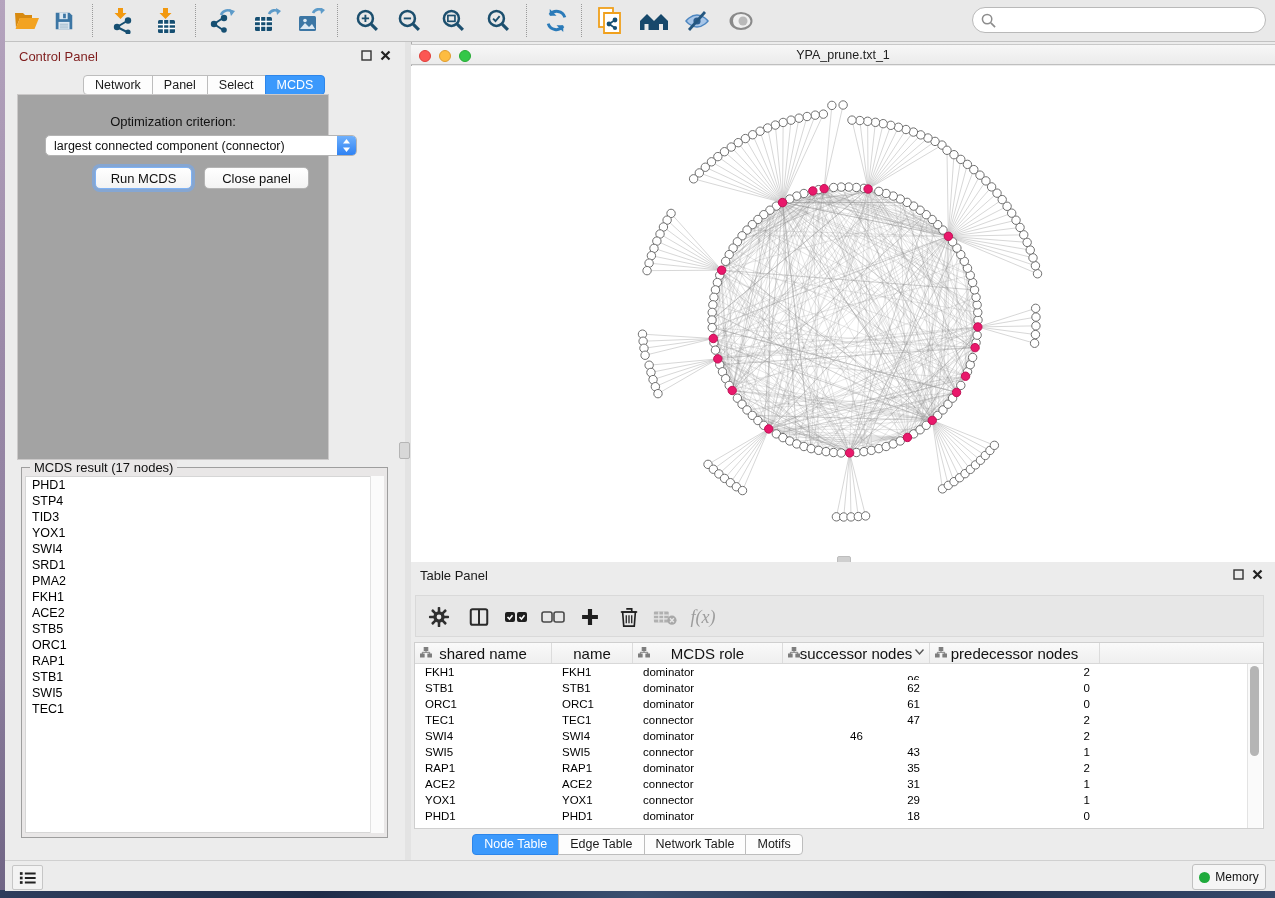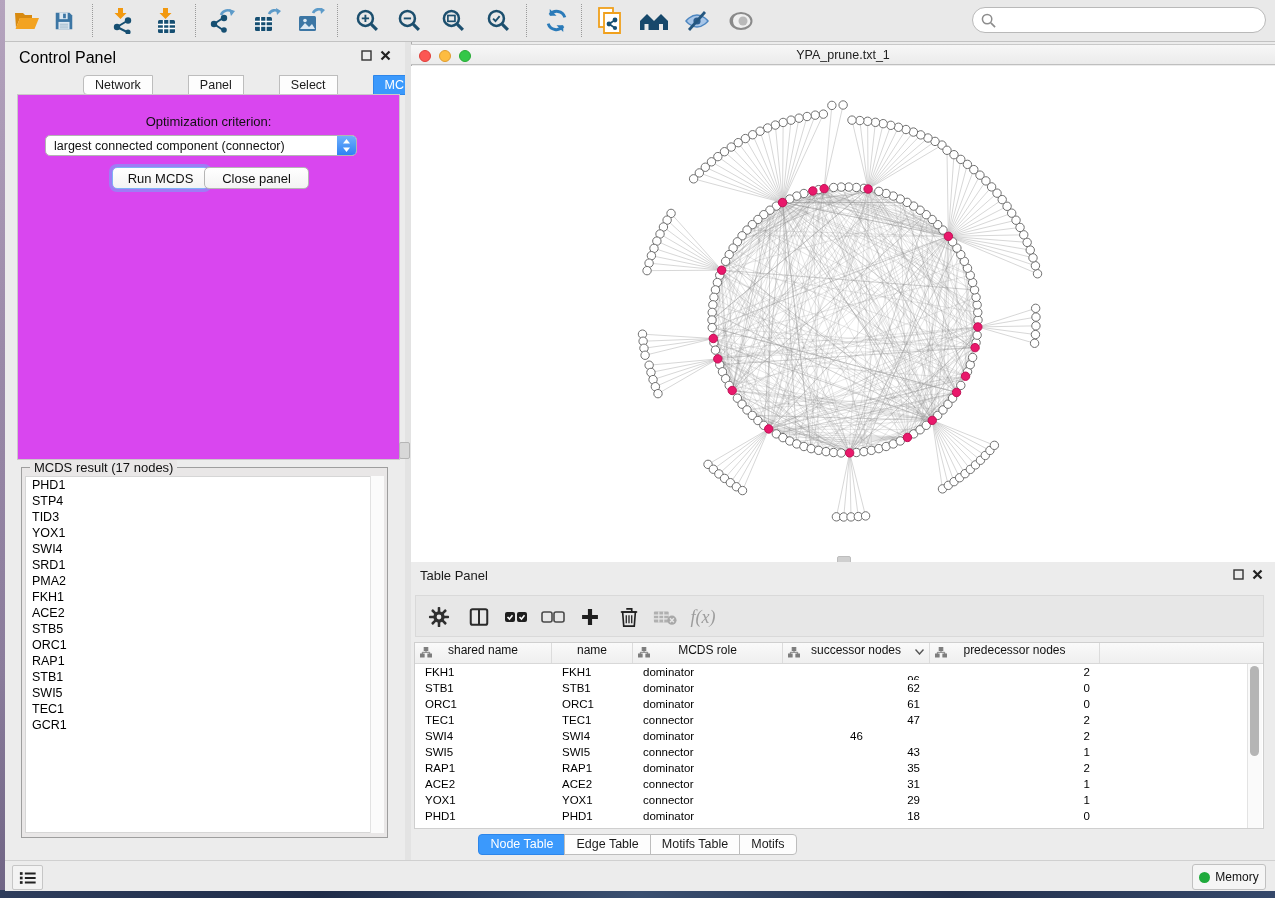--- a/index.html
+++ b/index.html
@@ -10,34 +10,34 @@
   #wall-bottom{left:0;top:890px;width:1275px;height:8px;background:linear-gradient(90deg,#2e3d5c,#1f2c49 25%,#3a4f70 50%,#24314e 75%,#35486a);}
   
   #win{left:5px;top:0;width:1270px;height:890px;background:#ececec;}
   
   #toolbar{left:5px;top:0;width:1270px;height:41px;background:#e9e9e9;border-bottom:1px solid #c2c2c2;}
   .tbtn{position:absolute;top:5px;width:36px;height:31px;display:flex;align-items:center;justify-content:center;border-radius:4px;}
   .tsep{position:absolute;top:4px;width:0;height:33px;border-left:1px dotted #9a9a9a;}
   #searchbox{position:absolute;left:967px;top:7px;width:294px;height:26px;background:#fff;border:1px solid #b9b9b9;border-radius:13px;display:flex;align-items:center;padding-left:8px;box-sizing:border-box;}
   #searchbox input{border:none;outline:none;flex:1;font-size:12px;background:transparent;margin-left:5px;}
   
-  #cp-title{left:19px;top:49px;font-size:16px;color:#000000;}
+  #cp-title{left:19px;top:49px;font-size:13px;color:#7f1d1d;}
   .panel-ctl{position:absolute;top:50px;width:13px;height:13px;}
-  #cp-tabs{left:83px;top:75px;display:flex;gap:36px;}
+  #cp-tabs{left:83px;top:75px;display:flex;}
   .tab{height:18px;line-height:18px;padding:0 11px;font-size:12.5px;background:#fdfdfd;border:1px solid #bdbdbd;color:#1b1b1b;margin-left:-1px;}
   .tab:first-child{border-radius:4px 0 0 4px;margin-left:0;}
   .tab:last-child{border-radius:0 4px 4px 0;}
   .tab.active{background:#3b99fc;border-color:#2d86ea;color:#fff;}
-  #cp-body{left:17px;top:94px;width:383px;height:366px;background:#d946ef;border:1px solid #cbc9c9;box-sizing:border-box;}
+  #cp-body{left:17px;top:94px;width:312px;height:366px;background:#a3a3a3;border:1px solid #cbc9c9;box-sizing:border-box;}
   #opt-label{left:0;top:19px;width:100%;text-align:center;font-size:13px;color:#111;}
   #criterion{left:27px;top:40px;width:312px;height:21px;background:#fff;border:1px solid #b4b4b4;border-radius:5px;box-sizing:border-box;display:flex;align-items:center;}
   #criterion .val{flex:1;font-size:12.5px;padding-left:8px;color:#111;white-space:nowrap;}
   #criterion .step{width:19px;height:19px;border-radius:0 4px 4px 0;background:linear-gradient(180deg,#6fb0fc,#2f82f3);display:flex;flex-direction:column;align-items:center;justify-content:center;}
   .btn{position:absolute;height:22px;background:linear-gradient(180deg,#ffffff,#f3f3f3);border:1px solid #b5b5b5;border-radius:5px;font-size:13px;color:#111;display:flex;align-items:center;justify-content:center;box-sizing:border-box;}
-  #run-btn{left:94px;top:72px;width:97px;border-color:#7fb2f4;box-shadow:0 0 0 3px rgba(110,170,250,.55);}
+  #run-btn{left:77px;top:72px;width:97px;border-color:#7fb2f4;box-shadow:0 0 0 3px rgba(110,170,250,.55);}
   #closep-btn{left:186px;top:72px;width:105px;}
   #result-box{left:21px;top:467px;width:367px;height:371px;border:1px solid #9e9e9e;background:#e9e7e7;box-sizing:border-box;}
   #result-legend{position:absolute;left:8px;top:-8px;background:#e9e7e7;padding:0 4px;font-size:13px;color:#111;}
   #result-list{position:absolute;left:3px;top:8px;width:346px;height:357px;background:#fff;border:1px solid #d6d6d6;overflow:hidden;box-sizing:border-box;}
   #result-list .item{font-size:12.5px;line-height:16px;padding-left:6px;color:#000;}
   #result-scroll{position:absolute;right:3px;top:8px;width:13px;height:357px;background:#fbfbfb;border-left:1px solid #e2e2e2;}
   
   #vsplit{left:405px;top:42px;width:6px;height:820px;background:#e3e3e3;border-right:1px solid #ababab;}
   #vsplit-handle{left:399px;top:442px;width:9px;height:15px;background:#d8d8d8;border:1px solid #b5b5b5;border-radius:2px;}
   
@@ -47,21 +47,21 @@
   #net-canvas{left:411px;top:66px;width:864px;height:496px;background:#fff;}
   #hsplit-handle{left:837px;top:556px;width:12px;height:7px;background:#cfcfcf;border:1px solid #bdbdbd;border-radius:2px;}
   
   #tp{left:411px;top:562px;width:864px;height:298px;background:#ececec;}
   #tp-title{left:420px;top:568px;font-size:13px;color:#1b1b1b;}
   #tp-toolbar{left:415px;top:595px;width:849px;height:42px;background:#e7e7e7;border:1px solid #d9d9d9;box-sizing:border-box;}
   .tpbtn{position:absolute;top:7px;width:30px;height:28px;display:flex;align-items:center;justify-content:center;}
   #fx-label{font-family:"Liberation Serif","DejaVu Serif",serif;font-style:italic;font-size:18px;color:#9c9c9c;}
   #tbl{left:414px;top:642px;width:850px;height:187px;background:#fff;border:1px solid #cfcfcf;box-sizing:border-box;}
   #tbl-head{display:flex;height:20px;background:linear-gradient(180deg,#fafafa,#efefef);border-bottom:1px solid #d8d8d8;}
-  .hcell{display:flex;align-items:flex-start;justify-content:center;position:relative;border-right:1px solid #dcdcdc;box-sizing:border-box;font-size:12px;color:#111;}
+  .hcell{display:flex;align-items:center;justify-content:center;position:relative;border-right:1px solid #dcdcdc;box-sizing:border-box;font-size:15px;color:#111;}
   .hcell .hicon{position:absolute;left:5px;top:4px;}
   .hcell .sort{position:absolute;right:5px;top:6px;}
   .trow{display:flex;height:16px;line-height:16px;font-size:11.5px;color:#000;}
   .tcell{box-sizing:border-box;padding:0 10px;white-space:nowrap;overflow:hidden;}
   #tbl-scroll{position:absolute;right:1px;top:21px;width:14px;height:164px;background:#fafafa;border-left:1px solid #e3e3e3;}
   #tbl-thumb{position:absolute;left:2px;top:2px;width:9px;height:90px;background:#b5b5b5;border-radius:5px;}
   #tp-tabs{left:0;top:834px;width:1275px;display:flex;justify-content:center;}
   #tp-tabs .tab{height:19px;line-height:19px;font-size:12.5px;}
   
   #statusbar{left:5px;top:860px;width:1270px;height:30px;background:#ececec;border-top:1px solid #d0d0d0;}
@@ -266,21 +266,20 @@
       <div class="item">SRD1</div>
       <div class="item">PMA2</div>
       <div class="item">FKH1</div>
       <div class="item">ACE2</div>
       <div class="item">STB5</div>
       <div class="item">ORC1</div>
       <div class="item">RAP1</div>
       <div class="item">STB1</div>
       <div class="item">SWI5</div>
       <div class="item">TEC1</div>
-      <div class="item">GCR1</div>
     </div>
   <div id="result-scroll"></div>
 </div>
 
 <div id="vsplit" class="abs"></div>
 <div id="vsplit-handle" class="abs"></div>
 
 <div id="net-titlebar" class="abs">
   <div class="light" style="left:8px;background:#fc5753;border:1px solid #df3e39;box-sizing:border-box;"></div>
   <div class="light" style="left:28px;background:#fdbc40;border:1px solid #de9c2e;box-sizing:border-box;"></div>
@@ -1264,21 +1263,21 @@
       </div>
     </div>
   <div id="tbl-scroll">
       <div id="tbl-thumb"></div>
     </div>
 </div>
 
 <div id="tp-tabs" class="abs">
     <div class="tab active">Node Table</div>
     <div class="tab">Edge Table</div>
-    <div class="tab">Motifs Table</div>
+    <div class="tab">Network Table</div>
     <div class="tab">Motifs</div>
   </div>
 
 <div id="statusbar" class="abs">
   <div id="list-btn">
     <svg width="18" height="16" viewBox="0 0 20 16">
         <g fill="#222">
           <rect x="1" y="1.5" width="3" height="3"></rect>
           <rect x="1" y="6.5" width="3" height="3"></rect>
           <rect x="1" y="11.5" width="3" height="3"></rect>

